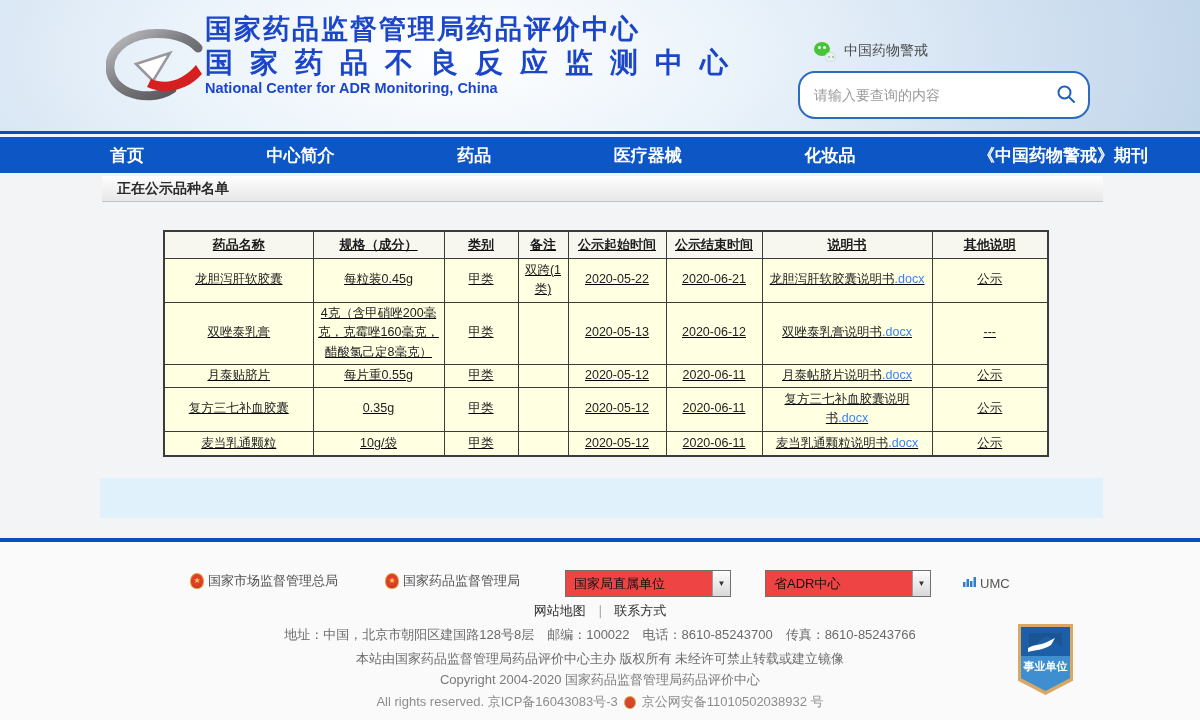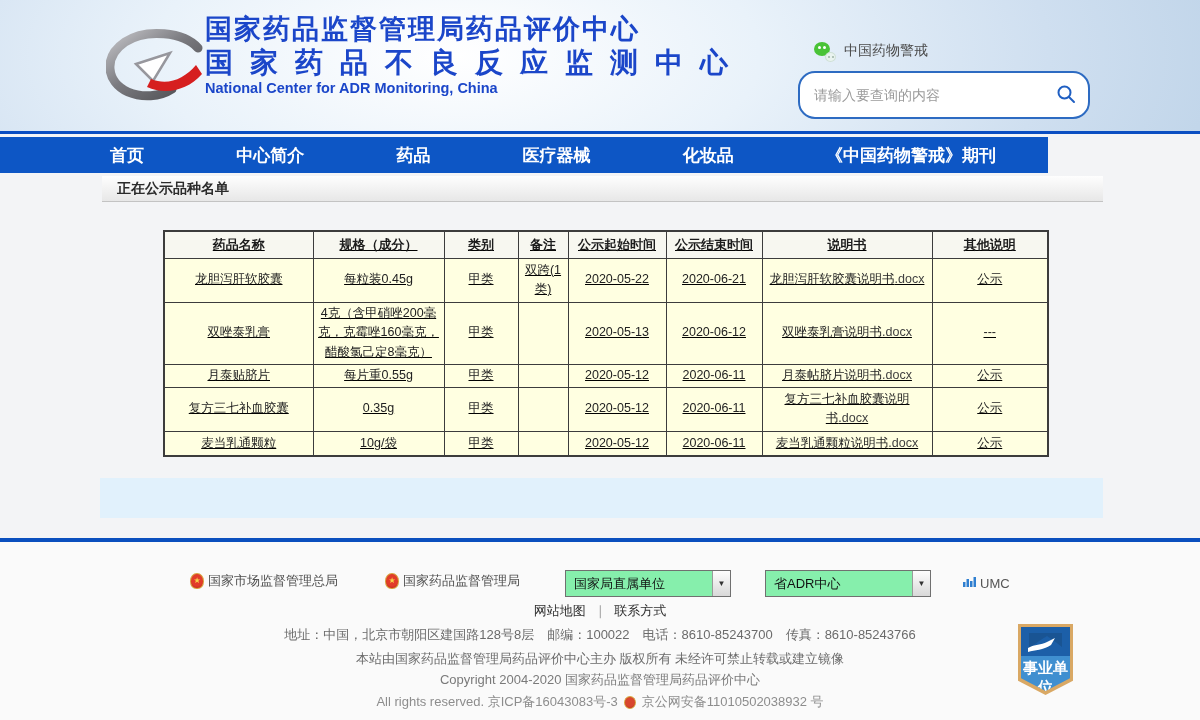--- a/index.html
+++ b/index.html
@@ -33,53 +33,53 @@
   .search-pill {
     position:absolute; left:798px; top:71px; width:292px; height:48px;
     background:#fff; border:2px solid #2d6bc2; border-radius:17px;
     display:flex; align-items:center; padding:0 10px 0 14px;
   }
   .search-input { flex:1; border:none; outline:none; font-size:14px; color:#333; background:transparent; font-family:inherit; }
   .search-input::placeholder { color:#9b9b9b; }
   .search-btn { width:24px; height:24px; background:none; border:none; cursor:pointer; display:flex; align-items:center; justify-content:center; }
   
   .nav {
-    position:absolute; left:0; top:137px; width:1048px; height:36px;
+    position:absolute; left:0; top:137px; width:1200px; height:36px;
     background:#0d56c5; display:flex; align-items:center;
     justify-content:space-between; padding:0 52px 0 110px;
   }
   .nav-item { color:#fff; font-size:17px; font-weight:bold; cursor:pointer; white-space:nowrap; }
   
   .content { position:absolute; left:0; top:173px; width:1200px; height:305px; background:#f3f4f6;padding-left:35px; }
   .breadcrumb {
     position:absolute; left:102px; top:3px; width:1001px; height:26px;
     background:linear-gradient(#fefefe, #e7e7e7); border-bottom:1px solid #c3c3c3;
     display:flex; align-items:center; padding-left:15px;
   }
   .breadcrumb-label { font-size:14px; font-weight:bold; color:#2b2b2b; }
   .drug-table { position:absolute; left:163px; top:57px; border-collapse:collapse; table-layout:fixed; width:884px; background:#fffff0;text-decoration:underline; }
   .drug-table th, .drug-table td { border:1px solid #3c3c3c; text-align:center; vertical-align:middle; padding:1px 3px; overflow:hidden; }
   .drug-table th { background:#f7f7f0; font-size:13px; font-weight:bold; color:#1c1c1c; height:27px; }
   .drug-table td { background:#ffffe1; font-size:12.5px; color:#222; line-height:1.55; }
   .drug-table { border:2px solid #3c3c3c; }
   .h-r1 td{ height:44px; } .h-r2 td{ height:62px; } .h-r3 td{ height:23px; } .h-r4 td{ height:44px; } .h-r5 td{ height:25px; }
-  .doc-ext { color:#404040; }
+  .doc-ext { color:#3b82f6; }
   .doc-link { cursor:pointer; }
   .blue-band { position:absolute; left:100px; top:305px; width:1003px; height:40px; background:#e1f1fc; }
   
   .footer {
     position:absolute; left:0; top:538px; width:1200px; height:182px;
     background:#fafafa; border-top:4px solid #0a4fbe;
   }
   .gov-link { position:absolute; display:flex; align-items:center; gap:4px; cursor:pointer; }
   .gov-link-1 { left:190px; top:30px; } .gov-link-2 { left:385px; top:30px; }
   .gov-link .label { font-size:13px; color:#4f4f4f; }
   .emblem-icon { width:14px; height:16px; border-radius:50% 50% 45% 45%; background:radial-gradient(circle at 50% 45%, #e23c2a 55%, #b5281c 100%); border:1px solid #d8a23c; color:#f7d147; font-size:8px; line-height:14px; text-align:center; }
   .fake-select {
-    position:absolute; top:28px; width:166px; height:27px; background:#86efac;
+    position:absolute; top:28px; width:166px; height:27px; background:#ef4444;
     border:1px solid #707070; display:flex; align-items:center; cursor:pointer;
   }
   .fake-select-1 { left:565px; } .fake-select-2 { left:765px; }
   .fake-select .sel-label { flex:1; font-size:13px; color:#111; padding-left:8px; white-space:nowrap; }
   .fake-select .sel-arrow {
     width:18px; height:100%; background:linear-gradient(#fefefe,#d8d8d8); border-left:1px solid #9a9a9a;
     display:flex; align-items:center; justify-content:center; font-size:8px; color:#333;
   }
   .umc-link { position:absolute; left:962px; top:32px; display:flex; align-items:center; gap:2px; cursor:pointer; }
   .umc-label { font-size:13px; color:#555; }
@@ -90,21 +90,21 @@
   .f-address { top:84px; font-size:13px; color:#6b6b6b; }
   .f-host { top:108px; font-size:13px; color:#6b6b6b; }
   .f-copy { top:129px; font-size:13px; color:#7a7a7a; }
   .f-rights { top:151px; font-size:13px; color:#8d8d8d; display:flex; align-items:center; justify-content:center; gap:6px; }
   .police-icon { width:12px; height:13px; border-radius:50%; background:radial-gradient(circle at 50% 45%, #d8462e 55%, #a92c18 100%); border:1px solid #d8a23c; }
   .shield-badge { position:absolute; left:1018px; top:82px; width:55px; height:71px;
     clip-path:polygon(50% 100%, 0 80%, 0 0, 100% 0, 100% 80%); background:#d9a864; cursor:pointer; }
   .shield-inner { position:absolute; left:3px; top:3px; width:49px; height:64px;
     clip-path:polygon(50% 100%, 0 80%, 0 0, 100% 0, 100% 80%);
     background:linear-gradient(#1c5fa8 0 45%, #3f8fd0 45% 100%); }
-  .shield-label { position:absolute; left:0; top:32px; width:100%; text-align:center; font-size:15px; color:#fff; font-weight:bold; }
+  .shield-label { position:absolute; left:0; top:32px; width:100%; text-align:center; font-size:11px; color:#fff; font-weight:bold; }
   .shield-mtn { position:absolute; left:6px; top:6px; }
 </style>
 </head>
 <body>
 
 <div class="header">
   <div class="logo">
     <svg width="102" height="84" viewBox="0 0 102 84">
       <defs>
         <linearGradient id="lg" x1="0" y1="0" x2="1" y2="1">

